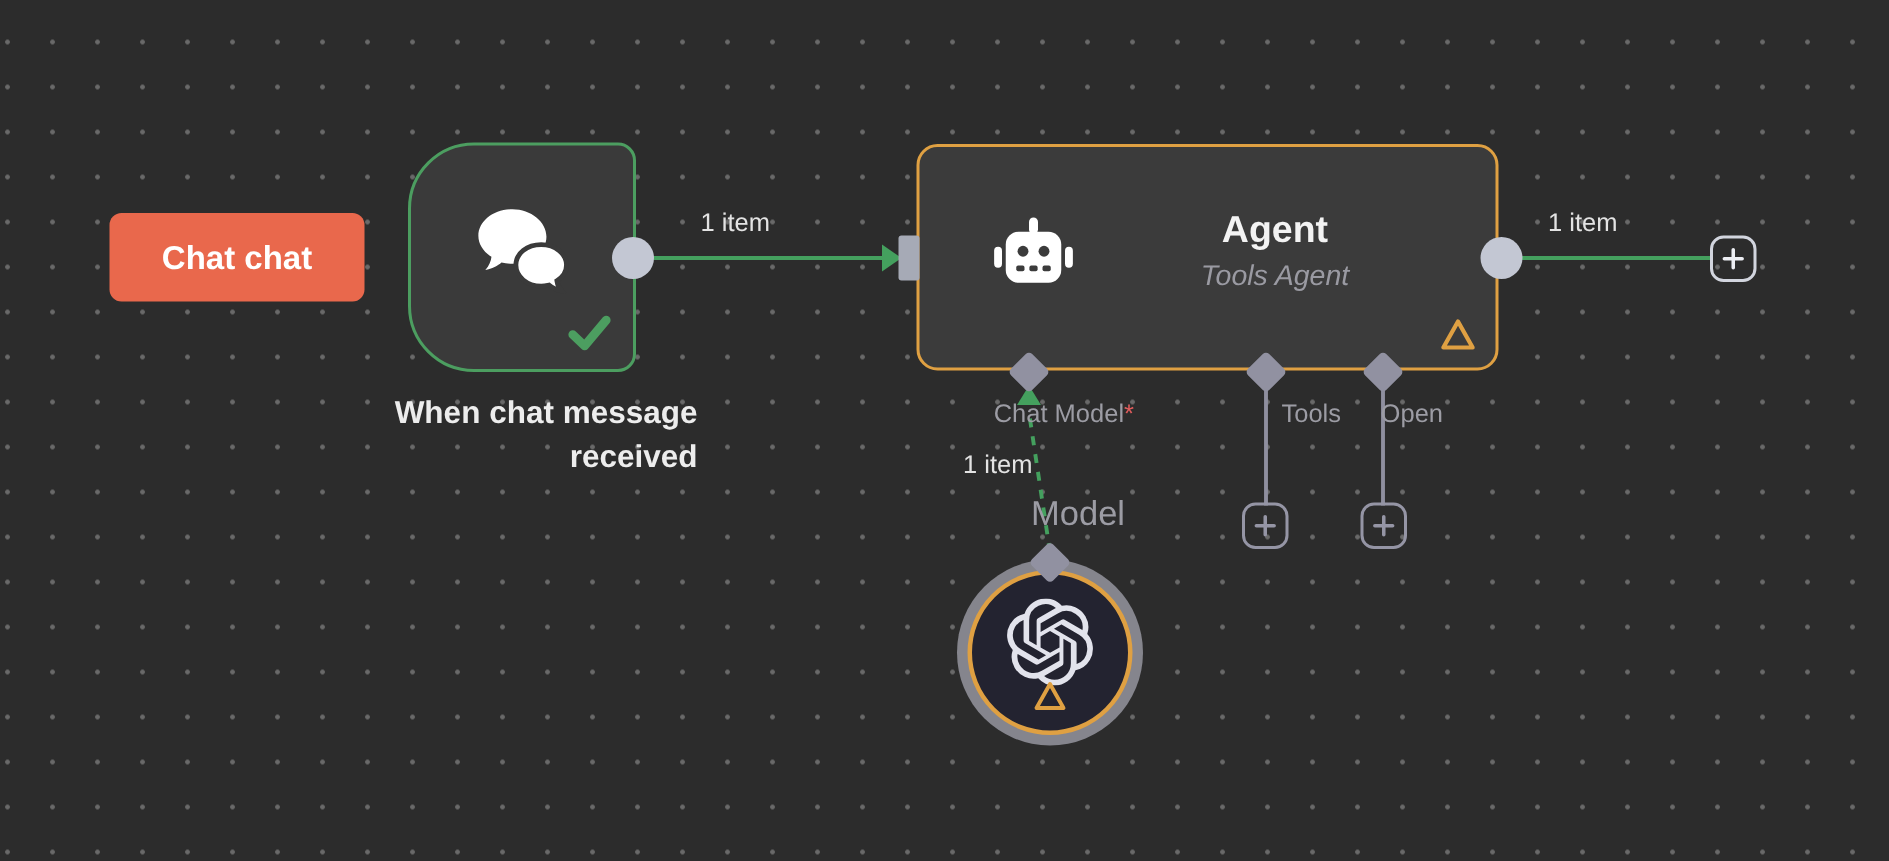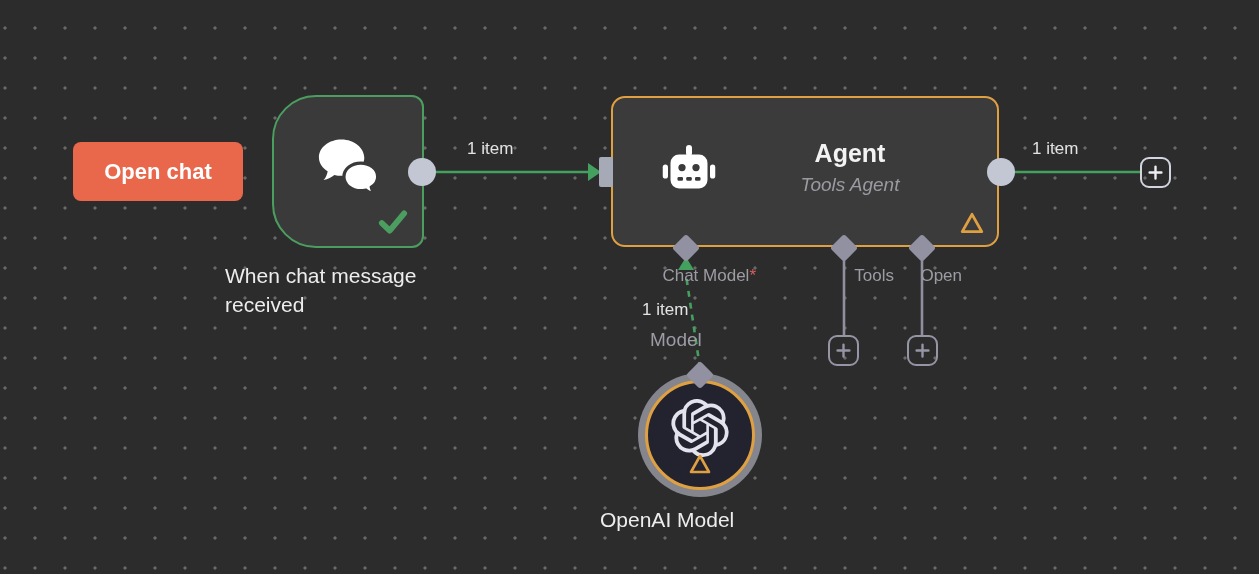--- a/index.html
+++ b/index.html
@@ -21,21 +21,21 @@
   }
 
   
   .trigger-node{
     position:absolute;left:272px;top:95px;width:152px;height:153px;z-index:2;
     background:#3a3a3a;border:2px solid #4c9e60;border-radius:44px 12px 12px 44px;
     display:flex;align-items:center;justify-content:center;cursor:pointer;
   }
   .trigger-node .chat-icon{width:70px;height:64px;margin-top:-8px;}
   .trigger-node .check-icon{position:absolute;right:14px;bottom:12px;width:30px;height:24px;}
-  .node-label{position:absolute;z-index:3;color:#ededed;font-weight:400;text-align:left;}
+  .node-label{position:absolute;z-index:3;color:#ededed;font-weight:700;text-align:right;}
   .trigger-label{left:225px;top:261px;width:240px;font-size:21px;line-height:29px;}
 
   
   .ep-circle{position:absolute;width:28px;height:28px;border-radius:50%;background:#c3c7d3;z-index:3;cursor:pointer;}
   .ep-a{left:408px;top:158px;}
   .ep-b{left:987px;top:158px;}
   .input-bar{position:absolute;left:599px;top:157px;width:14px;height:30px;background:#a6aab6;border-radius:2px;z-index:3;cursor:pointer;}
 
   .wire-label{position:absolute;z-index:3;font-size:17px;color:#e3e3e3;text-align:left;}
   .wl-a{left:467px;top:139px;width:100px;}
@@ -61,21 +61,21 @@
   .d-memory{left:834px;top:238px;}
   .d-tool{left:912px;top:238px;}
   .d-model{left:690px;top:365px;}
 
   .port-label{position:absolute;top:266px;z-index:3;font-size:17px;color:#9c9ca4;text-align:right;}
   .pl-chatmodel{left:616px;width:140px;}
   .pl-memory{left:794px;width:100px;}
   .pl-tool{left:882px;width:80px;}
   .required{color:#e05c5c;}
   .model-port-label{position:absolute;left:650px;top:329px;width:100px;z-index:3;
-    font-size:19px;color:#9c9ca4;text-align:left;}
+    font-size:23px;color:#9c9ca4;text-align:right;}
 
   
   .plus-btn{position:absolute;width:31px;height:31px;border-radius:9px;background:transparent;
     display:flex;align-items:center;justify-content:center;z-index:3;cursor:pointer;}
   .plus-btn svg{width:19px;height:19px;}
   .plus-main{left:1140px;top:157px;border:2.5px solid #d2d5de;color:#eceef3;}
   .plus-memory{left:828px;top:335px;border:2.5px solid #9595a5;color:#9595a5;}
   .plus-tool{left:907px;top:335px;border:2.5px solid #9595a5;color:#9595a5;}
 
   
@@ -95,21 +95,21 @@
   <svg class="wires" width="1259" height="574" viewBox="0 0 1259 574">
     <path d="M422 172 H589" stroke="#44a05e" stroke-width="2.6" fill="none"></path>
     <path d="M588 163 L601 172 L588 181 Z" fill="#44a05e"></path>
     <path d="M1001 172 H1141" stroke="#44a05e" stroke-width="2.6" fill="none"></path>
     <path d="M700 368 L686 275" stroke="#44a05e" stroke-width="2.6" fill="none" stroke-dasharray="6 6"></path>
     <path d="M678 270 L694 270 L686 257 Z" fill="#44a05e"></path>
     <path d="M844 255 V337" stroke="#8f8f9f" stroke-width="2.6" fill="none"></path>
     <path d="M922 255 V337" stroke="#8f8f9f" stroke-width="2.6" fill="none"></path>
   </svg>
 
-  <button class="open-chat">Open chat</button>
+  <button class="open-chat">Chat chat</button>
 
   <div class="trigger-node">
     <svg class="chat-icon" viewBox="0 0 24 22">
       <path fill="#ffffff" d="M9.8 1.2c-4.3 0-7.8 2.7-7.8 6.1 0 2 1.2 3.7 3 4.8-.1.9-.5 2.1-1.4 3 1.5-.2 2.9-1 3.7-1.7.8.2 1.6.3 2.5.3 4.3 0 7.8-2.8 7.8-6.2S14.1 1.2 9.8 1.2z"></path>
       <path fill="#ffffff" stroke="#3a3a3a" stroke-width="1.1" d="M16.4 9.3c3.2 0 5.8 2.1 5.8 4.7 0 1.5-.9 2.8-2.2 3.6.1.7.4 1.6 1.1 2.3-1.2-.1-2.3-.8-2.9-1.3-.6.1-1.2.2-1.8.2-3.2 0-5.8-2.1-5.8-4.8s2.6-4.7 5.8-4.7z"></path>
     </svg>
     <svg class="check-icon" viewBox="0 0 17 14">
       <path d="M2 7.6 L6.6 12 L15 2" stroke="#4c9e60" stroke-width="3.4" fill="none" stroke-linecap="round" stroke-linejoin="round"></path>
     </svg>
   </div>
@@ -174,15 +174,14 @@
     <div class="openai-inner">
       <svg class="openai-logo" viewBox="0 0 24 24">
         <path fill="#e2e3ec" d="M22.2819 9.8211a5.9847 5.9847 0 0 0-.5157-4.9108 6.0462 6.0462 0 0 0-6.5098-2.9A6.0651 6.0651 0 0 0 4.9807 4.1818a5.9847 5.9847 0 0 0-3.9977 2.9 6.0462 6.0462 0 0 0 .7427 7.0966 5.98 5.98 0 0 0 .511 4.9107 6.051 6.051 0 0 0 6.5146 2.9001A5.9847 5.9847 0 0 0 13.2599 24a6.0557 6.0557 0 0 0 5.7718-4.2058 5.9894 5.9894 0 0 0 3.9977-2.9001 6.0557 6.0557 0 0 0-.7475-7.0729zm-9.022 12.6081a4.4755 4.4755 0 0 1-2.8764-1.0408l.1419-.0804 4.7783-2.7582a.7948.7948 0 0 0 .3927-.6813v-6.7369l2.02 1.1686a.071.071 0 0 1 .038.052v5.5826a4.504 4.504 0 0 1-4.4945 4.4944zm-9.6607-4.1254a4.4708 4.4708 0 0 1-.5346-3.0137l.142.0852 4.783 2.7582a.7712.7712 0 0 0 .7806 0l5.8428-3.3685v2.3324a.0804.0804 0 0 1-.0332.0615L9.74 19.9502a4.4992 4.4992 0 0 1-6.1408-1.6464zM2.3408 7.8956a4.485 4.485 0 0 1 2.3655-1.9728V11.6a.7664.7664 0 0 0 .3879.6765l5.8144 3.3543-2.0201 1.1685a.0757.0757 0 0 1-.071 0l-4.8303-2.7865A4.504 4.504 0 0 1 2.3408 7.8956zm16.5963 3.8558L13.1038 8.364 15.1192 7.2a.0757.0757 0 0 1 .071 0l4.8303 2.7913a4.4944 4.4944 0 0 1-.6765 8.1042v-5.6772a.79.79 0 0 0-.407-.667zm2.0107-3.0231l-.142-.0852-4.7735-2.7818a.7759.7759 0 0 0-.7854 0L9.409 9.2297V6.8974a.0662.0662 0 0 1 .0284-.0615l4.8303-2.7866a4.4992 4.4992 0 0 1 6.6802 4.66zM8.3065 12.863l-2.02-1.1638a.0804.0804 0 0 1-.038-.0567V6.0742a4.4992 4.4992 0 0 1 7.3757-3.4537l-.142.0805L8.704 5.459a.7948.7948 0 0 0-.3927.6813zm1.0976-2.3654l2.602-1.4998 2.6069 1.4998v2.9994l-2.5974 1.4997-2.6067-1.4997z"></path>
       </svg>
       <svg class="openai-warning" viewBox="0 0 24 22">
         <path d="M12 3 L21 19 H3 Z" fill="none" stroke="#dfa042" stroke-width="2.6" stroke-linejoin="round"></path>
       </svg>
     </div>
   </div>
   <div class="diamond d-model"></div>
-  <div class="node-label openai-label">OpenAI Model</div>
 
 </div>
 
 </body></html>

